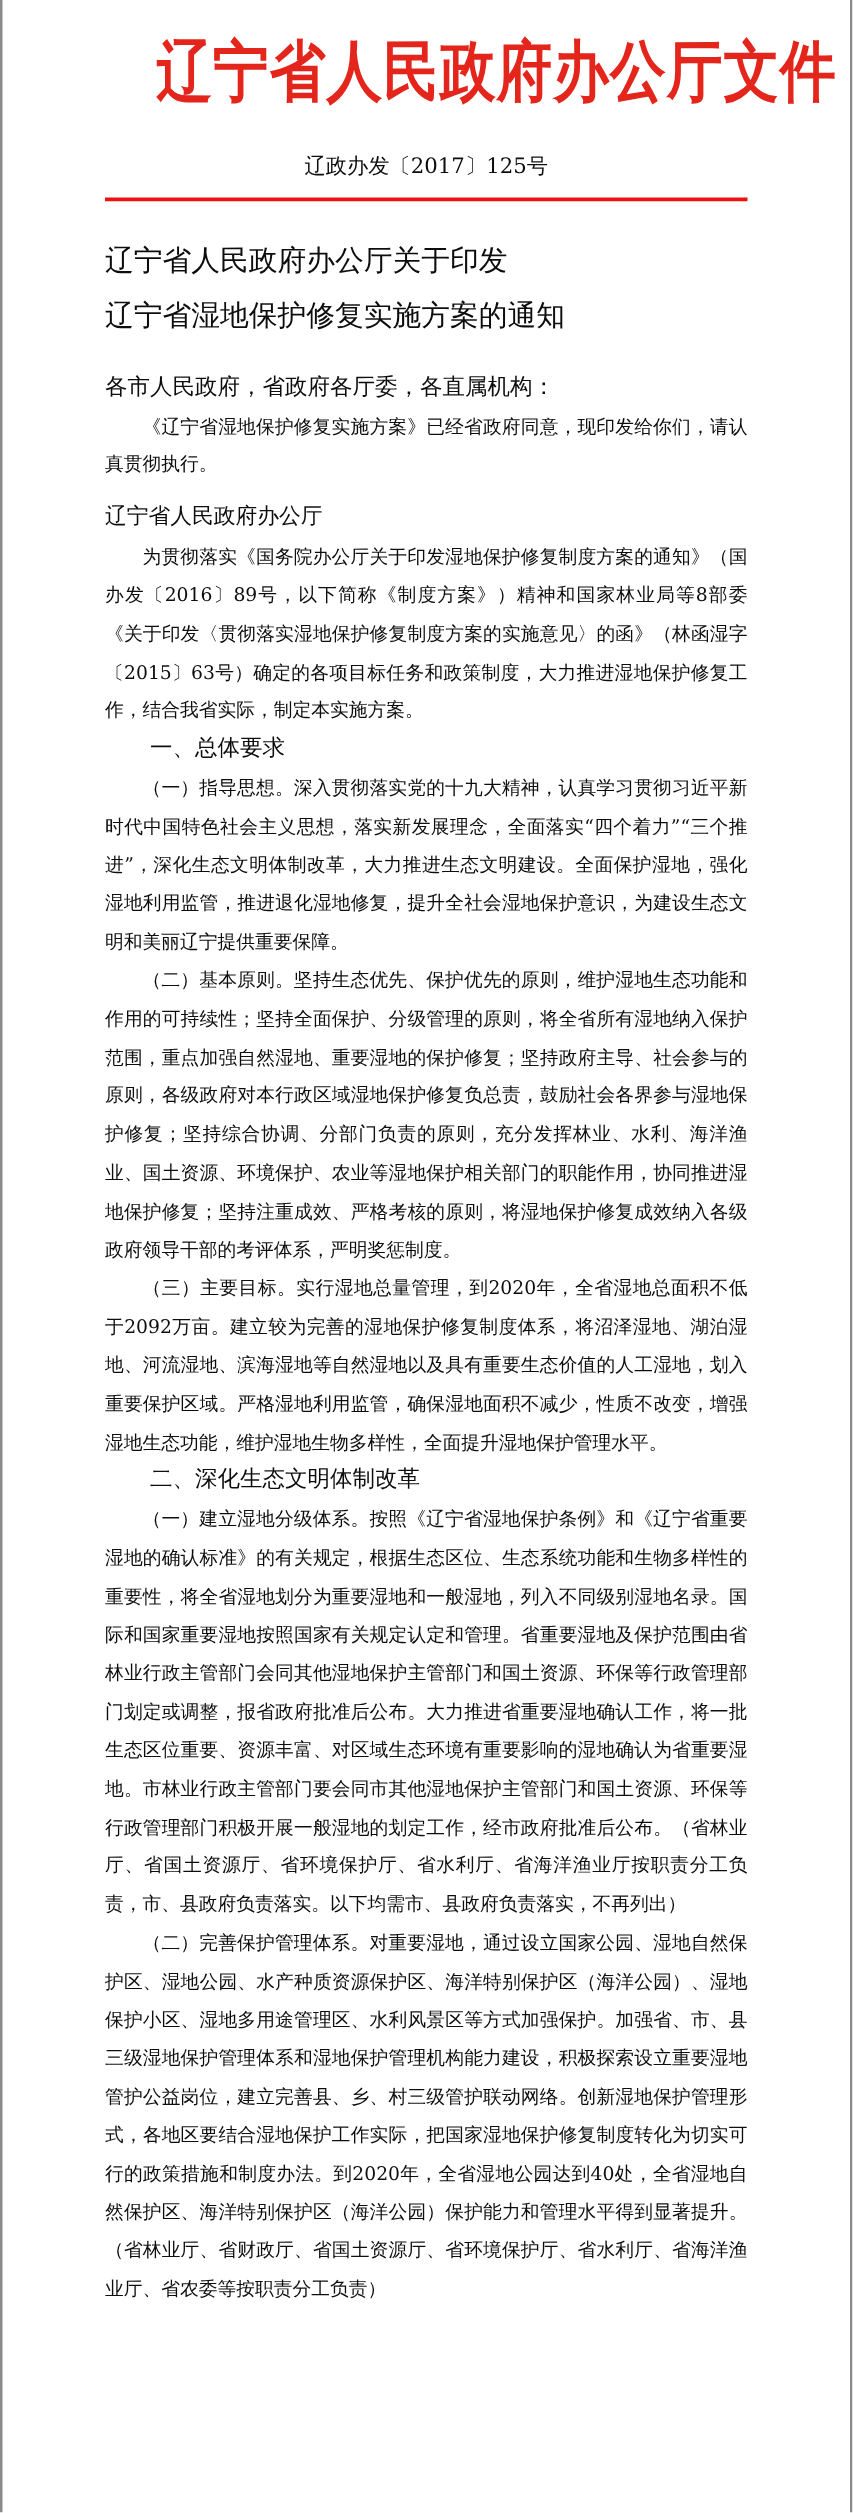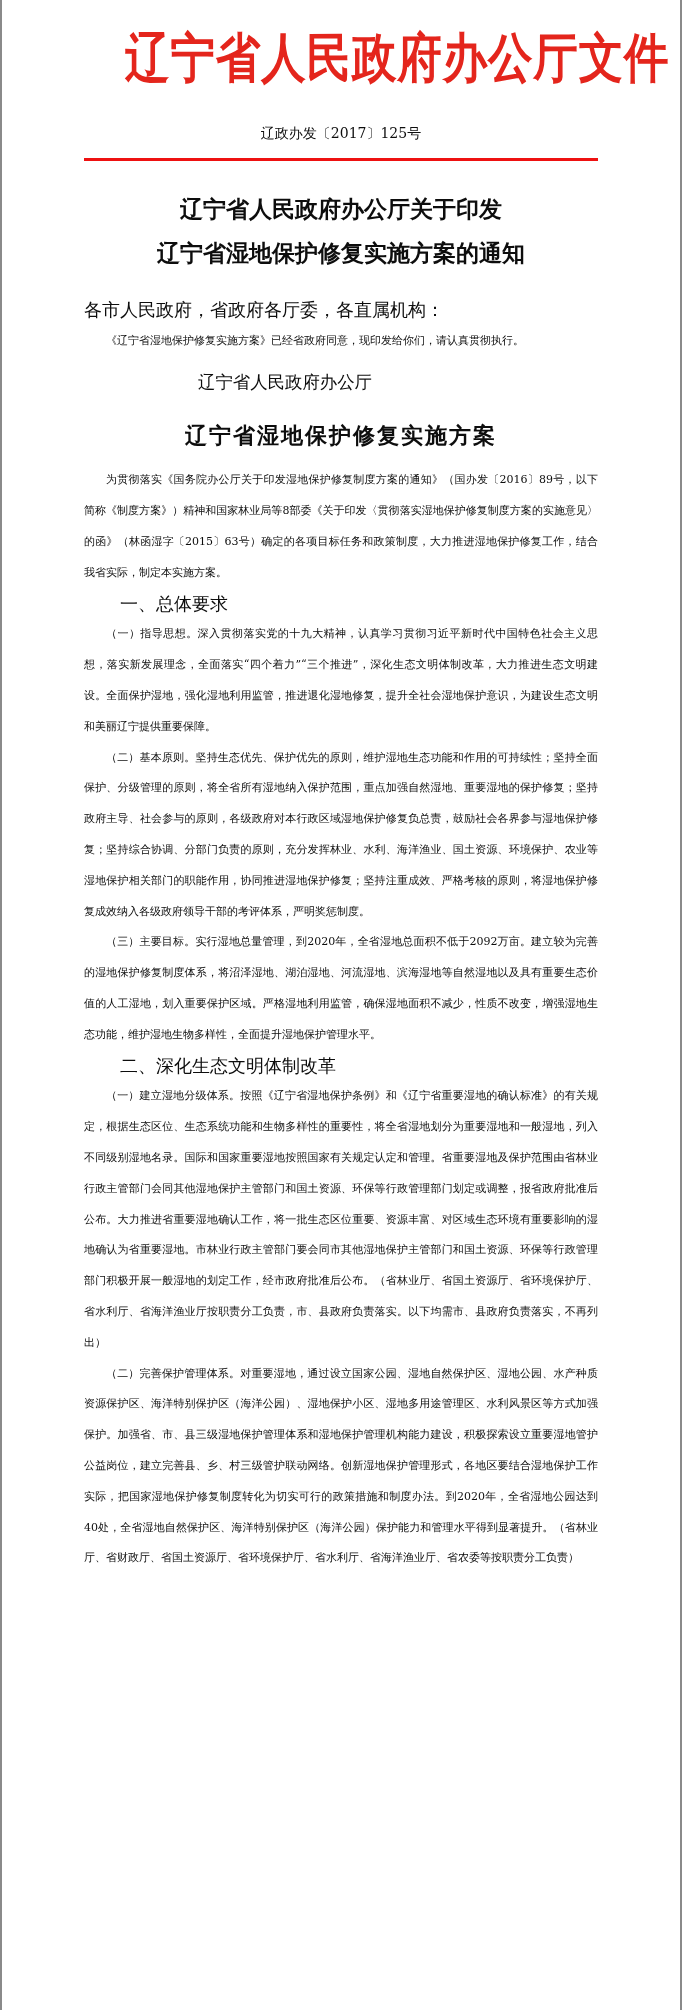--- a/index.html
+++ b/index.html
@@ -27,54 +27,54 @@
     color: #e4251c;
     white-space: nowrap;
     transform: scaleX(0.84);
     transform-origin: center;
     line-height: 1.28;
     letter-spacing: 1px;
   }
   .doc-number {
     margin-top: 30px;
     text-align: center;
-    font-size: 14px;
+    font-size: 17px;
     line-height: 22px;
   }
   .red-line {
     height: 3px;
     background: #ee1111;
     margin-top: 14px;
   }
   .notice-title {
     margin: 26px 0 0 0;
-    text-align: center;
+    text-align: left;
     font-size: 23px;
-    font-weight: bold;
+    font-weight: normal;
     line-height: 44px;
   }
   .notice-title .t-line { display: block; }
   .salutation {
     margin: 20px 0 0 0;
     font-size: 18px;
     line-height: 30.8px;
     text-align: justify;
   }
   .para {
     margin: 0;
-    font-size: 11px;
+    font-size: 15px;
     line-height: 30.8px;
     text-indent: 2em;
     text-align: justify;
   }
   .sign-block {
     margin-top: 10px;
     font-size: 17.4px;
     line-height: 33px;
-    text-align: center;
+    text-align: left;
   }
   .signer   { padding-right: 112px; }
   .sign-date { padding-right: 92px; }
   .plan-title {
     margin: 20px 0 14px 0;
     text-align: center;
     font-size: 22px;
     font-weight: bold;
     letter-spacing: 2px;
     line-height: 32px;
@@ -104,21 +104,20 @@
   </h1>
 
   <p class="salutation">各市人民政府，省政府各厅委，各直属机构：</p>
 
   <p class="para">《辽宁省湿地保护修复实施方案》已经省政府同意，现印发给你们，请认真贯彻执行。</p>
 
   <div class="sign-block">
     <div class="signer">辽宁省人民政府办公厅</div>
   </div>
 
-  <h2 class="plan-title">辽宁省湿地保护修复实施方案</h2>
 
   <p class="para">为贯彻落实《国务院办公厅关于印发湿地保护修复制度方案的通知》（国办发〔2016〕89号，以下简称《制度方案》）精神和国家林业局等8部委《关于印发〈贯彻落实湿地保护修复制度方案的实施意见〉的函》（林函湿字〔2015〕63号）确定的各项目标任务和政策制度，大力推进湿地保护修复工作，结合我省实际，制定本实施方案。</p>
 
   <h3 class="section-heading">一、总体要求</h3>
 
   <p class="para">（一）指导思想。深入贯彻落实党的十九大精神，认真学习贯彻习近平新时代中国特色社会主义思想，落实新发展理念，全面落实“四个着力”“三个推进”，深化生态文明体制改革，大力推进生态文明建设。全面保护湿地，强化湿地利用监管，推进退化湿地修复，提升全社会湿地保护意识，为建设生态文明和美丽辽宁提供重要保障。</p>
 
   <p class="para">（二）基本原则。坚持生态优先、保护优先的原则，维护湿地生态功能和作用的可持续性；坚持全面保护、分级管理的原则，将全省所有湿地纳入保护范围，重点加强自然湿地、重要湿地的保护修复；坚持政府主导、社会参与的原则，各级政府对本行政区域湿地保护修复负总责，鼓励社会各界参与湿地保护修复；坚持综合协调、分部门负责的原则，充分发挥林业、水利、海洋渔业、国土资源、环境保护、农业等湿地保护相关部门的职能作用，协同推进湿地保护修复；坚持注重成效、严格考核的原则，将湿地保护修复成效纳入各级政府领导干部的考评体系，严明奖惩制度。</p>
 
   <p class="para">（三）主要目标。实行湿地总量管理，到2020年，全省湿地总面积不低于2092万亩。建立较为完善的湿地保护修复制度体系，将沼泽湿地、湖泊湿地、河流湿地、滨海湿地等自然湿地以及具有重要生态价值的人工湿地，划入重要保护区域。严格湿地利用监管，确保湿地面积不减少，性质不改变，增强湿地生态功能，维护湿地生物多样性，全面提升湿地保护管理水平。</p>

